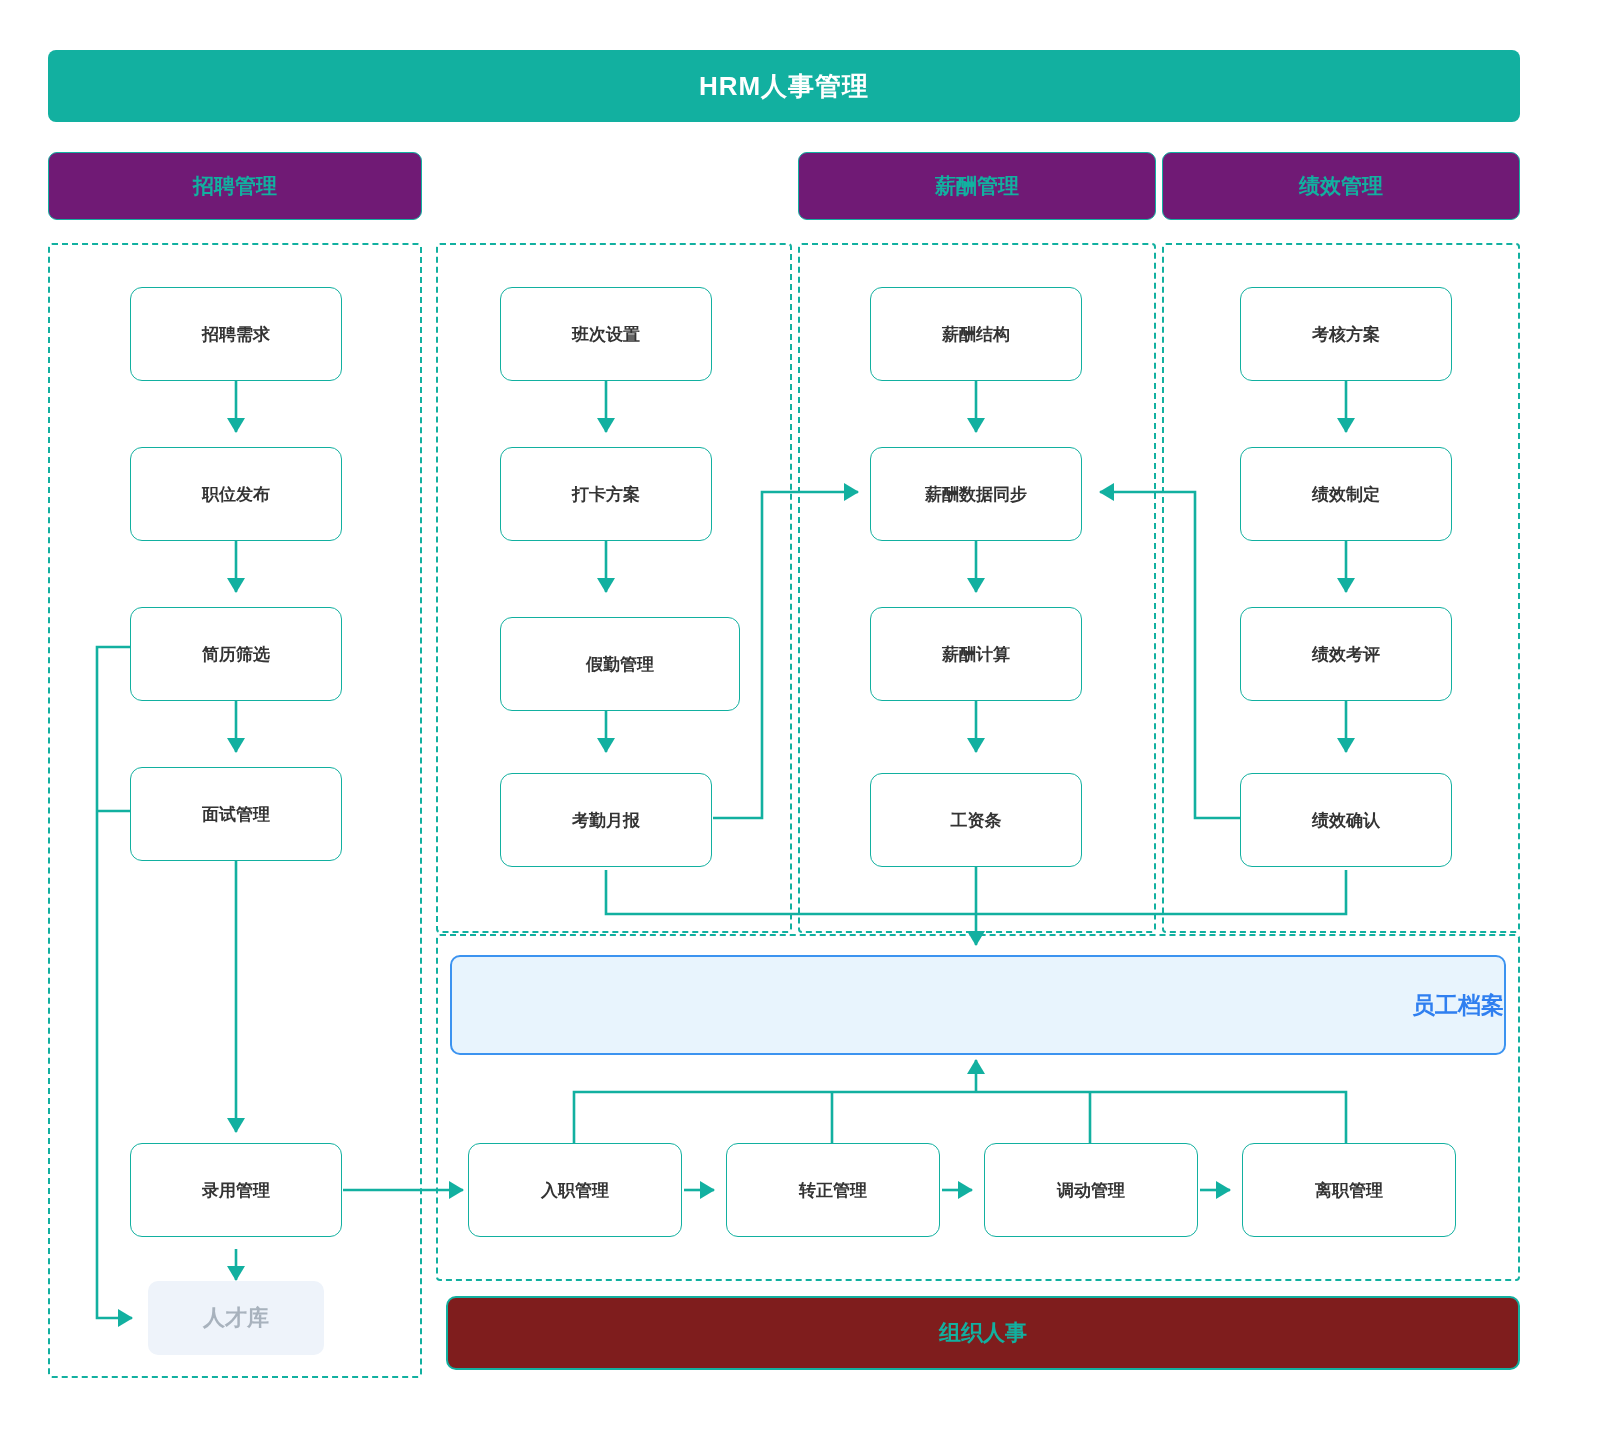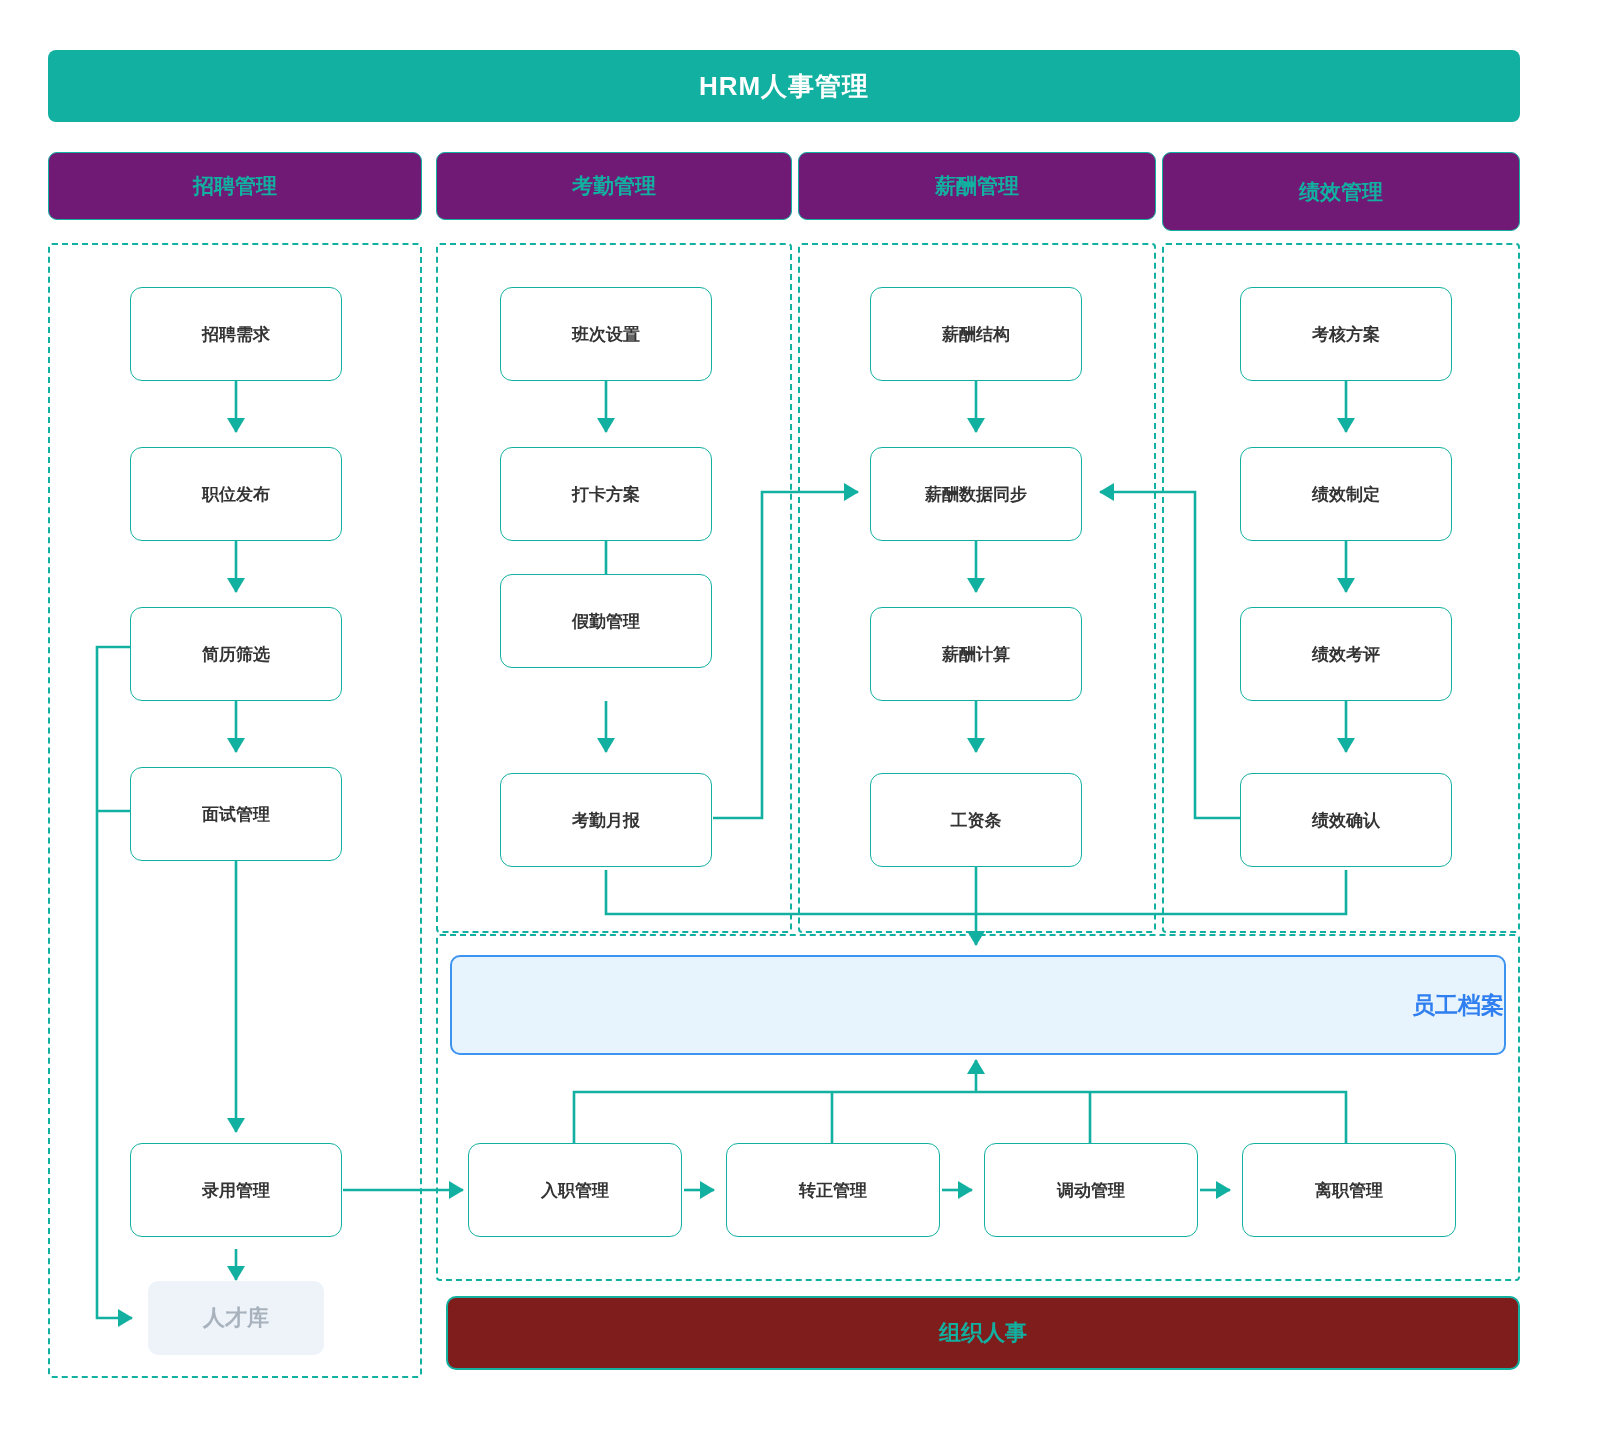--- a/index.html
+++ b/index.html
@@ -107,27 +107,24 @@
     </g>
   </svg>
 
   <div class="node root-banner" style="left:48px;top:50px;width:1472px;height:72px;">
     <span>HRM人事管理</span>
   </div>
 
   <div class="node cat-head" style="left:48px;top:152px;width:374px;height:68px;">
     <span>招聘管理</span>
   </div>
-  <div class="node cat-head" style="left:436px;top:152px;width:356px;height:68px;">
-    <span>考勤管理</span>
-  </div>
   <div class="node cat-head" style="left:798px;top:152px;width:358px;height:68px;">
     <span>薪酬管理</span>
   </div>
-  <div class="node cat-head" style="left:1162px;top:152px;width:358px;height:79px;">
+  <div class="node cat-head" style="left:1162px;top:152px;width:358px;height:68px;">
     <span>绩效管理</span>
   </div>
 
   <div class="node pbox" style="left:130px;top:287px;width:212px;height:94px;">
     <span>招聘需求</span>
   </div>
   <div class="node pbox" style="left:130px;top:447px;width:212px;height:94px;">
     <span>职位发布</span>
   </div>
   <div class="node pbox" style="left:130px;top:607px;width:212px;height:94px;">
@@ -142,21 +139,21 @@
   <div class="node ghost" style="left:148px;top:1281px;width:176px;height:74px;">
     <span>人才库</span>
   </div>
 
   <div class="node pbox" style="left:500px;top:287px;width:212px;height:94px;">
     <span>班次设置</span>
   </div>
   <div class="node pbox" style="left:500px;top:447px;width:212px;height:94px;">
     <span>打卡方案</span>
   </div>
-  <div class="node pbox" style="left:500px;top:574px;width:212px;height:94px;">
+  <div class="node pbox" style="left:500px;top:617px;width:240px;height:94px;">
     <span>假勤管理</span>
   </div>
   <div class="node pbox" style="left:500px;top:773px;width:212px;height:94px;">
     <span>考勤月报</span>
   </div>
 
   <div class="node pbox" style="left:870px;top:287px;width:212px;height:94px;">
     <span>薪酬结构</span>
   </div>
   <div class="node pbox" style="left:870px;top:447px;width:212px;height:94px;">

